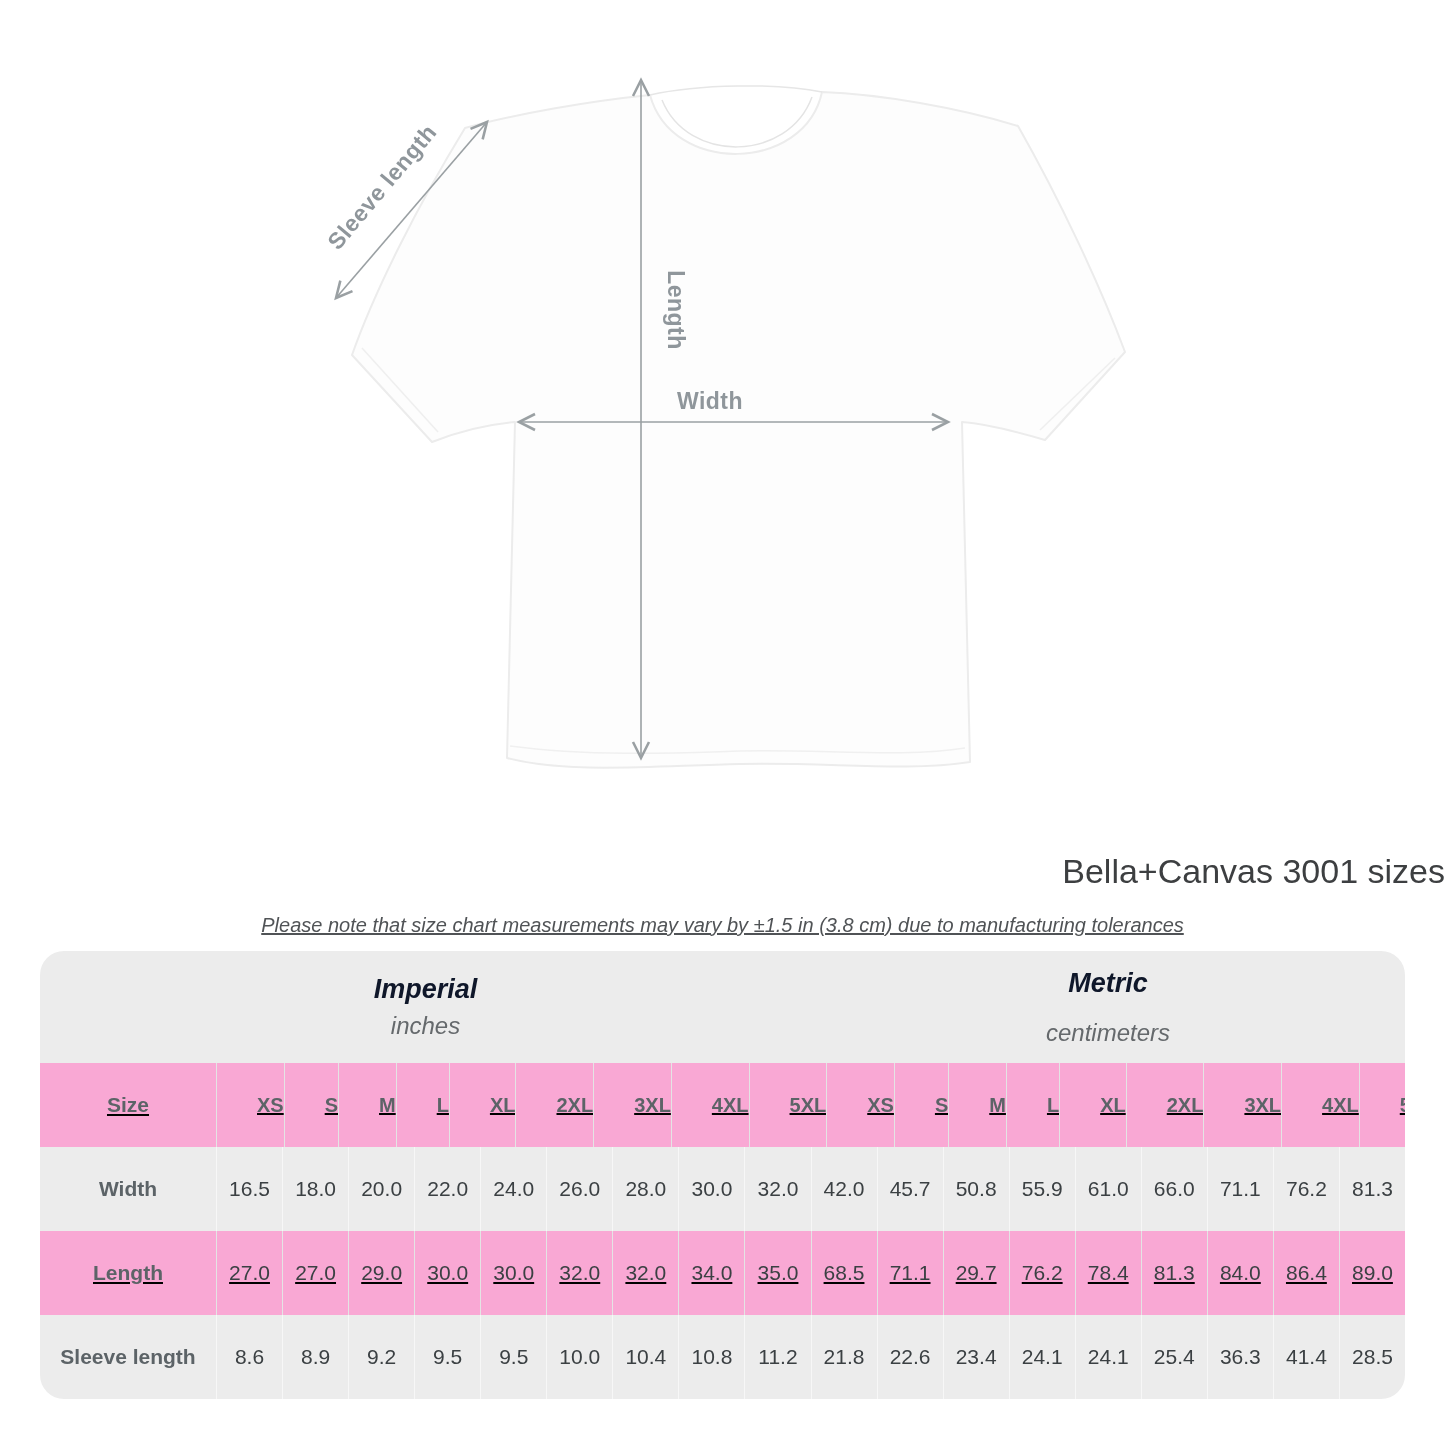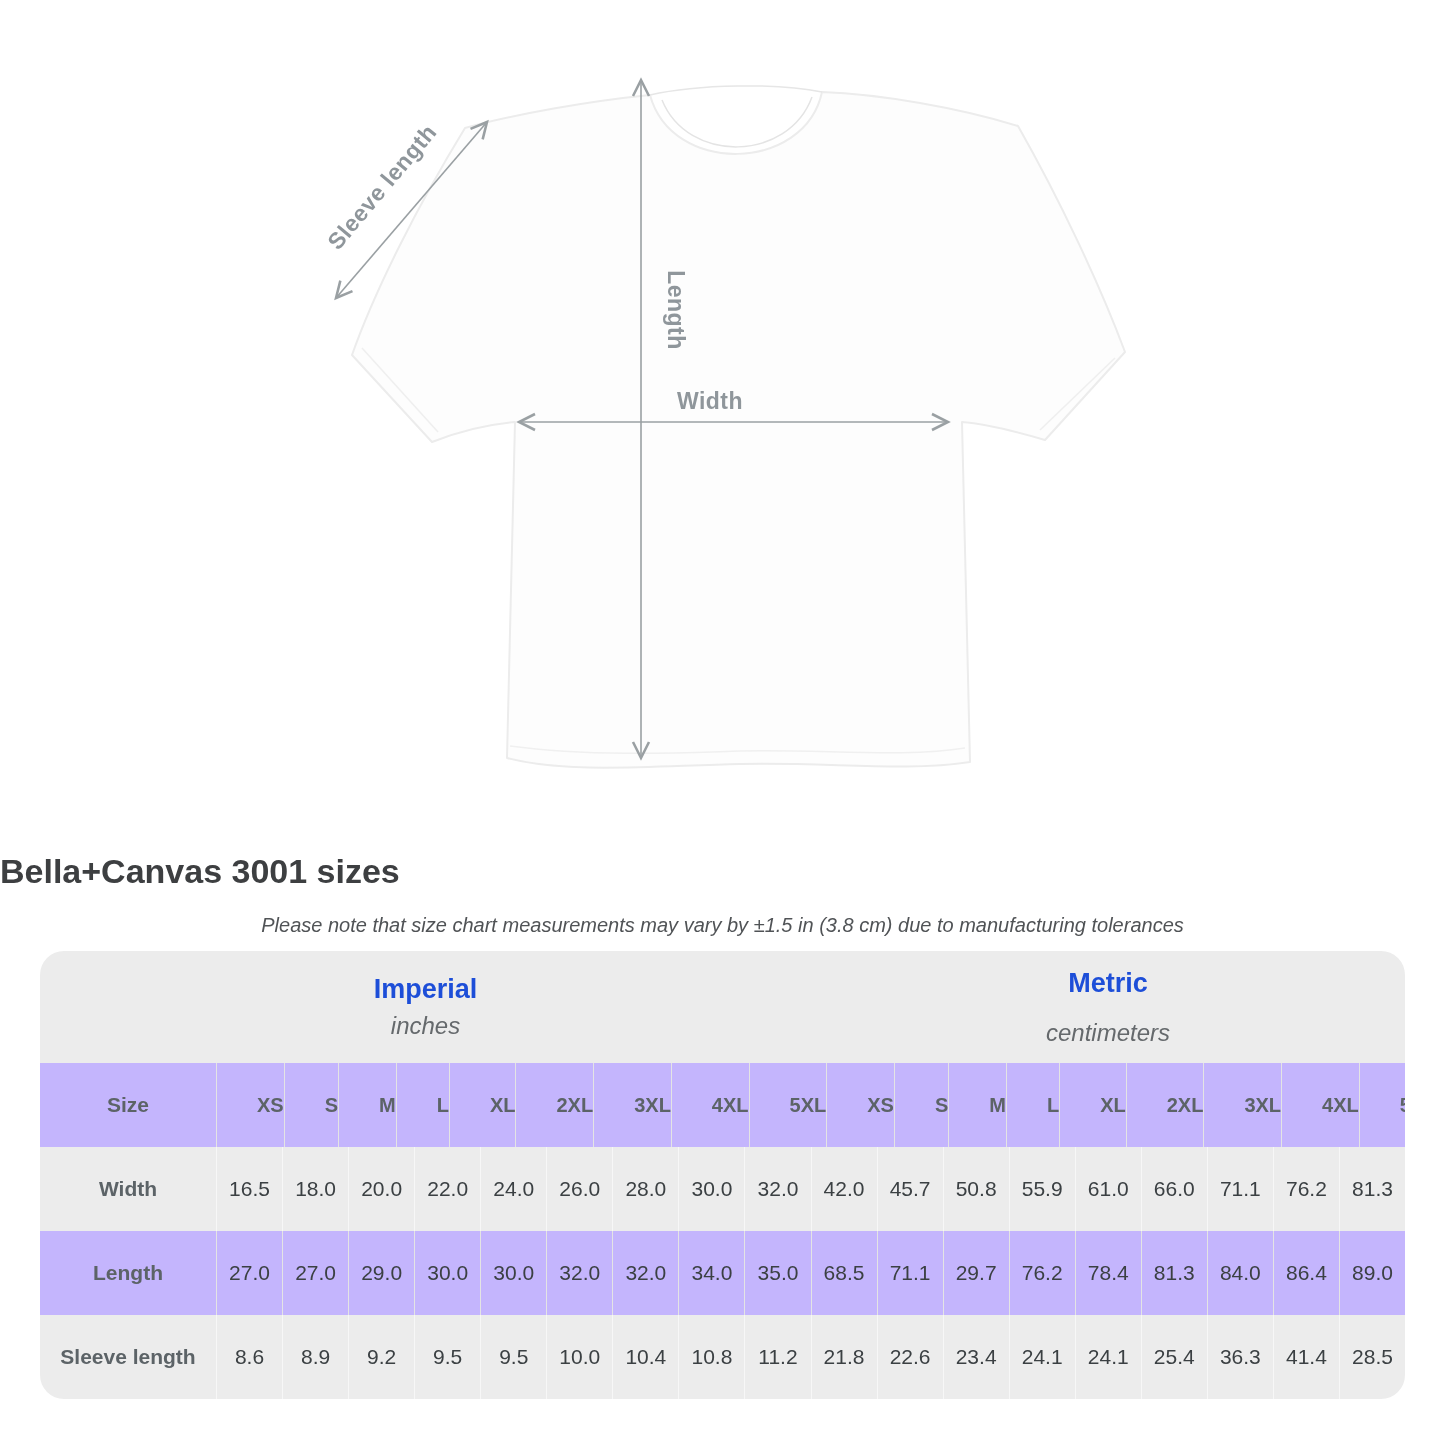--- a/index.html
+++ b/index.html
@@ -3,34 +3,34 @@
 <meta charset="utf-8">
 <style>
   html,body{margin:0;padding:0;background:#fff;}
   .page{position:relative;width:1445px;height:1445px;background:#fff;overflow:hidden;
         font-family:"Liberation Sans",sans-serif;}
   
   .diagram{position:absolute;left:0;top:0;}
   .dlabel{font-family:"Liberation Sans",sans-serif;font-weight:bold;font-size:23px;
           fill:#8f969b;letter-spacing:0.5px;}
   
-  .title{position:absolute;top:852px;left:0;width:1445px;text-align:left;margin:0;
-         font-size:34px;font-weight:bold;color:#3d3f41;}
+  .title{position:absolute;top:852px;left:0;width:1445px;text-align:right;margin:0;
+         font-size:34px;font-weight:normal;color:#3d3f41;}
   .note{position:absolute;top:914px;left:0;width:1445px;text-align:center;margin:0;
-        font-size:20px;font-style:italic;color:#505356;}
+        font-size:20px;font-style:italic;color:#505356;text-decoration:underline;}
   
   .tbl{position:absolute;left:40px;top:951px;width:1365px;border-radius:24px;overflow:hidden;}
   .bands{display:flex;background:#ececec;height:112px;}
   .band{display:flex;flex-direction:column;justify-content:center;align-items:center;gap:7px;}
   .band.imp{width:771px;}
   .band.met{flex:1;gap:20px;}
-  .bname{font-size:27px;font-weight:bold;color:#1d4ed8;}
+  .bname{font-size:27px;font-weight:bold;font-style:italic;color:#0f172a;}
   .bunit{font-size:24px;font-style:italic;color:#65696c;}
   .row{display:grid;grid-template-columns:176px repeat(18,1fr);height:84px;}
-  .row.white{background:#c4b5fd;--ln:#e4e4e4;}
+  .row.white{background:#f9a8d4;text-decoration:underline;--ln:#e4e4e4;}
   .row.gray{background:#ececec;--ln:#f7f7f7;}
   .row>div{border-left:1px solid var(--ln);height:100%;
            display:flex;align-items:center;justify-content:center;text-align:center;}
   .row>div:first-child{border-left:none;}
   .lc{font-weight:bold;font-size:21px;color:#5c6367;}
   .c{font-size:21px;color:#3b4043;}
   .hrow .c{font-weight:bold;font-size:20px;color:#5c6367;padding-left:40px;}
 </style>
 </head>
 <body>

